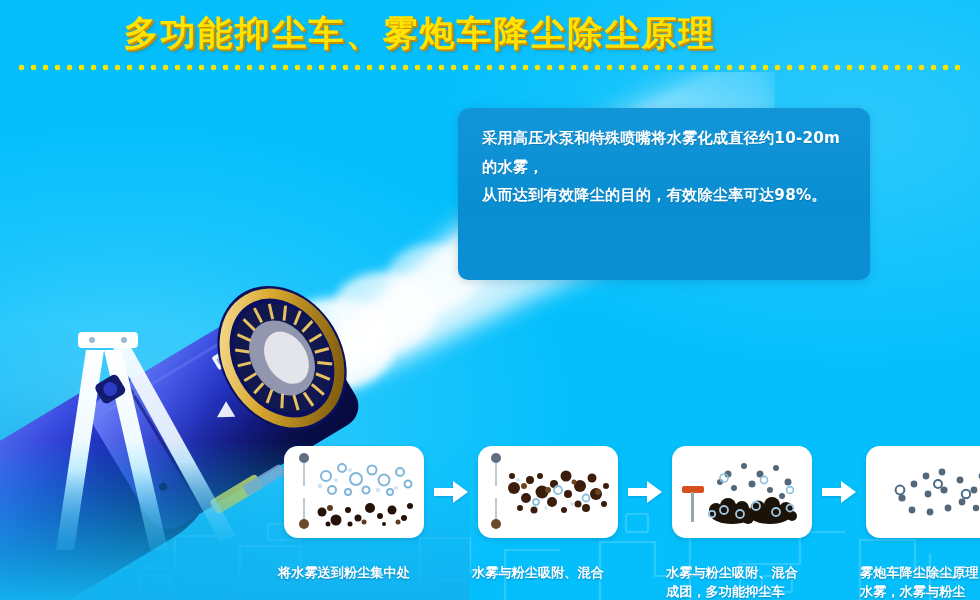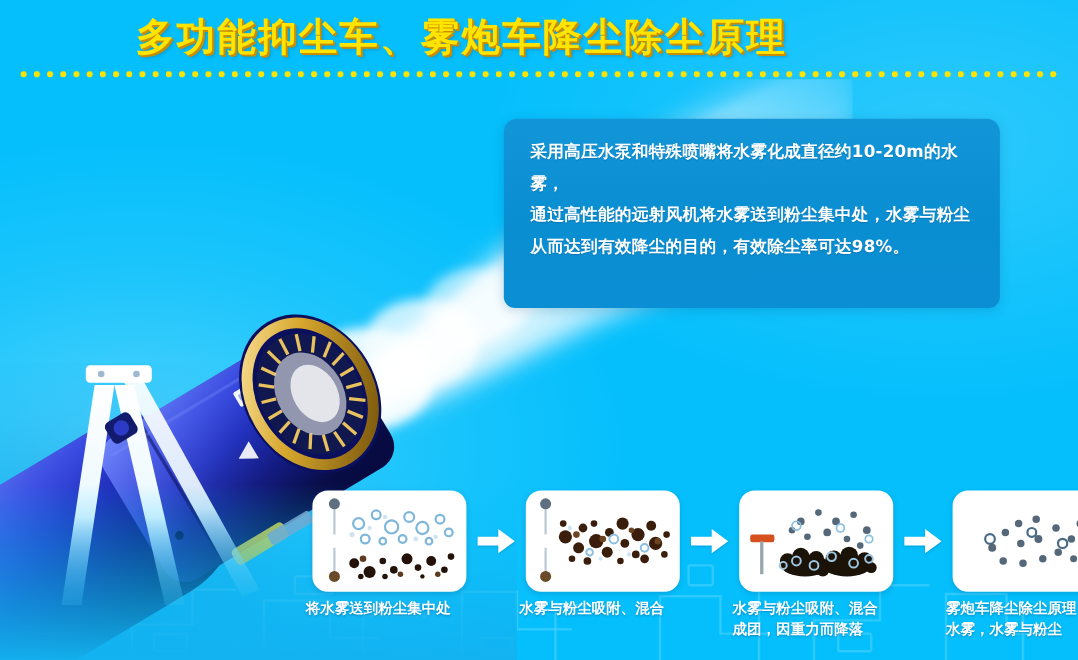--- a/index.html
+++ b/index.html
@@ -65,21 +65,21 @@
   .machine{ position:absolute; left:0; top:150px; width:470px; height:450px; pointer-events:none; }
 
   
   .mist{
     position:absolute; left:255px; top:72px; width:520px; height:330px;
     pointer-events:none;
   }
 
   
   .desc-panel{
-    position:absolute; left:458px; top:108px; width:451px; height:172px;
+    position:absolute; left:458px; top:108px; width:412px; height:172px;
     background:linear-gradient(180deg,#1296d8 0%, #0a8ed2 55%, #0b8ed3 100%);
     border-radius:12px 12px 10px 10px;
     box-shadow:0 2px 10px rgba(0,60,110,.18);
     padding:16px 22px 12px 24px;
   }
   .desc-panel p{
     color:#ffffff; font-size:15.2px; line-height:28.5px; font-weight:bold;
     letter-spacing:.2px;
     text-shadow:0 1px 1px rgba(0,50,90,.25);
   }
@@ -90,21 +90,21 @@
     display:flex; align-items:flex-start;
   }
   .step{ width:152px; display:flex; flex-direction:column; align-items:center; }
   .card{
     width:140px; height:92px; background:#ffffff; border-radius:14px;
     box-shadow:0 2px 5px rgba(0,70,120,.20);
     position:relative; overflow:hidden;
   }
   .card svg{ display:block; }
   .step-label{
-    margin-top:6px; width:160px; text-align:left; color:#ffffff;
+    margin-top:25px; width:160px; text-align:left; color:#ffffff;
     font-size:13.2px; font-weight:bold; line-height:19px;
     text-shadow:0 1px 2px rgba(0,70,120,.45);
     padding-left:4px;
   }
   .arrow{
     width:42px; height:92px; display:flex; align-items:center; justify-content:center;
     flex:0 0 42px;
   }
   .arrow svg{ display:block; filter:drop-shadow(0 1px 1px rgba(0,70,120,.25)); }
 </style>
@@ -281,21 +281,20 @@
     </g>
   </svg>
 
   <div class="title-wrap">
     <div class="title">多功能抑尘车、雾炮车降尘除尘原理</div>
   </div>
   <div class="dot-rule"></div>
 
   <div class="desc-panel">
     <p>采用高压水泵和特殊喷嘴将水雾化成直径约10-20m的水雾，</p>
-    <p>通过高性能的远射风机将水雾送到粉尘集中处，水雾与粉尘</p>
     <p>从而达到有效降尘的目的，有效除尘率可达98%。</p>
   </div>
 
   <div class="steps">
 
     <div class="step">
       <div class="card">
         <svg width="140" height="92" viewBox="0 0 140 92">
 
           <g>
@@ -458,21 +457,21 @@
               <circle cx="68" cy="68" r="4"></circle>
             <circle cx="84" cy="60" r="4"></circle>
               <circle cx="104" cy="66" r="4"></circle>
             <circle cx="118" cy="62" r="3.5"></circle>
               <circle cx="40" cy="68" r="3.2"></circle>
           </g>
         </svg>
       </div>
       <div class="step-label">
         <span>水雾与粉尘吸附、混合</span><br>
-        <span>成团，因重力而降落</span>
+        <span>成团，多功能抑尘车</span>
       </div>
     </div>
 
     <div class="arrow">
       <svg width="34" height="22" viewBox="0 0 34 22">
         <path d="M0 7 L19 7 L19 0 L34 11 L19 22 L19 15 L0 15 Z" fill="#ffffff"></path>
       </svg>
     </div>
 
     <div class="step">

